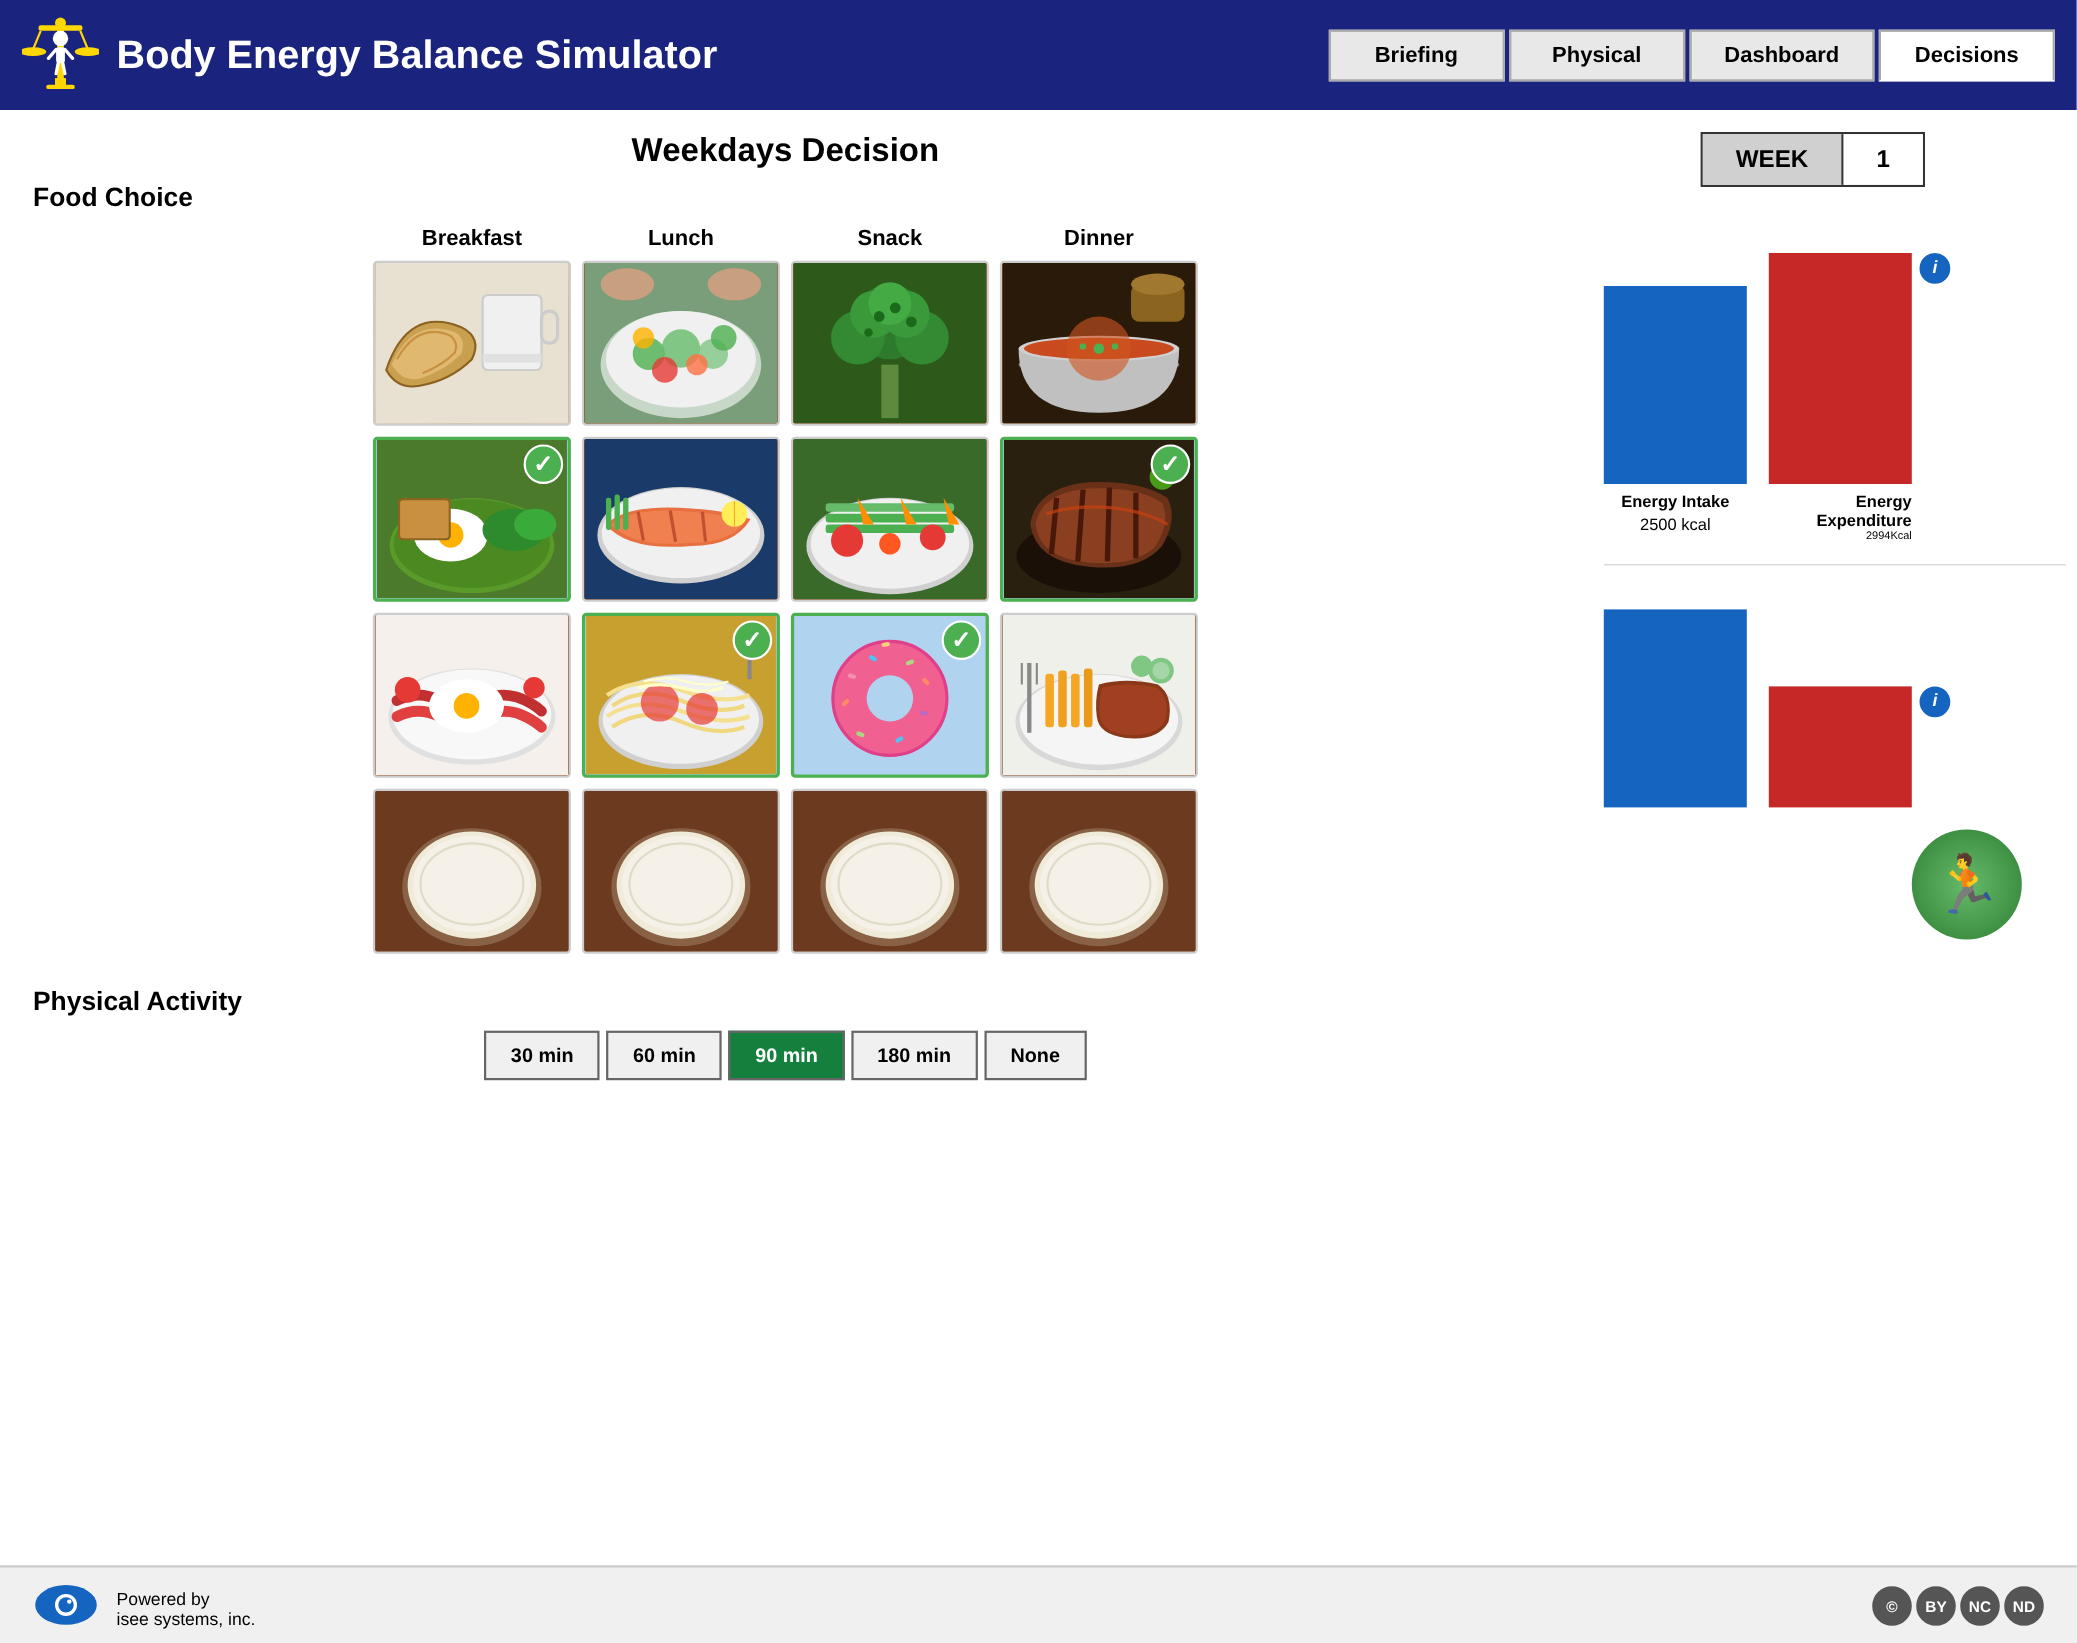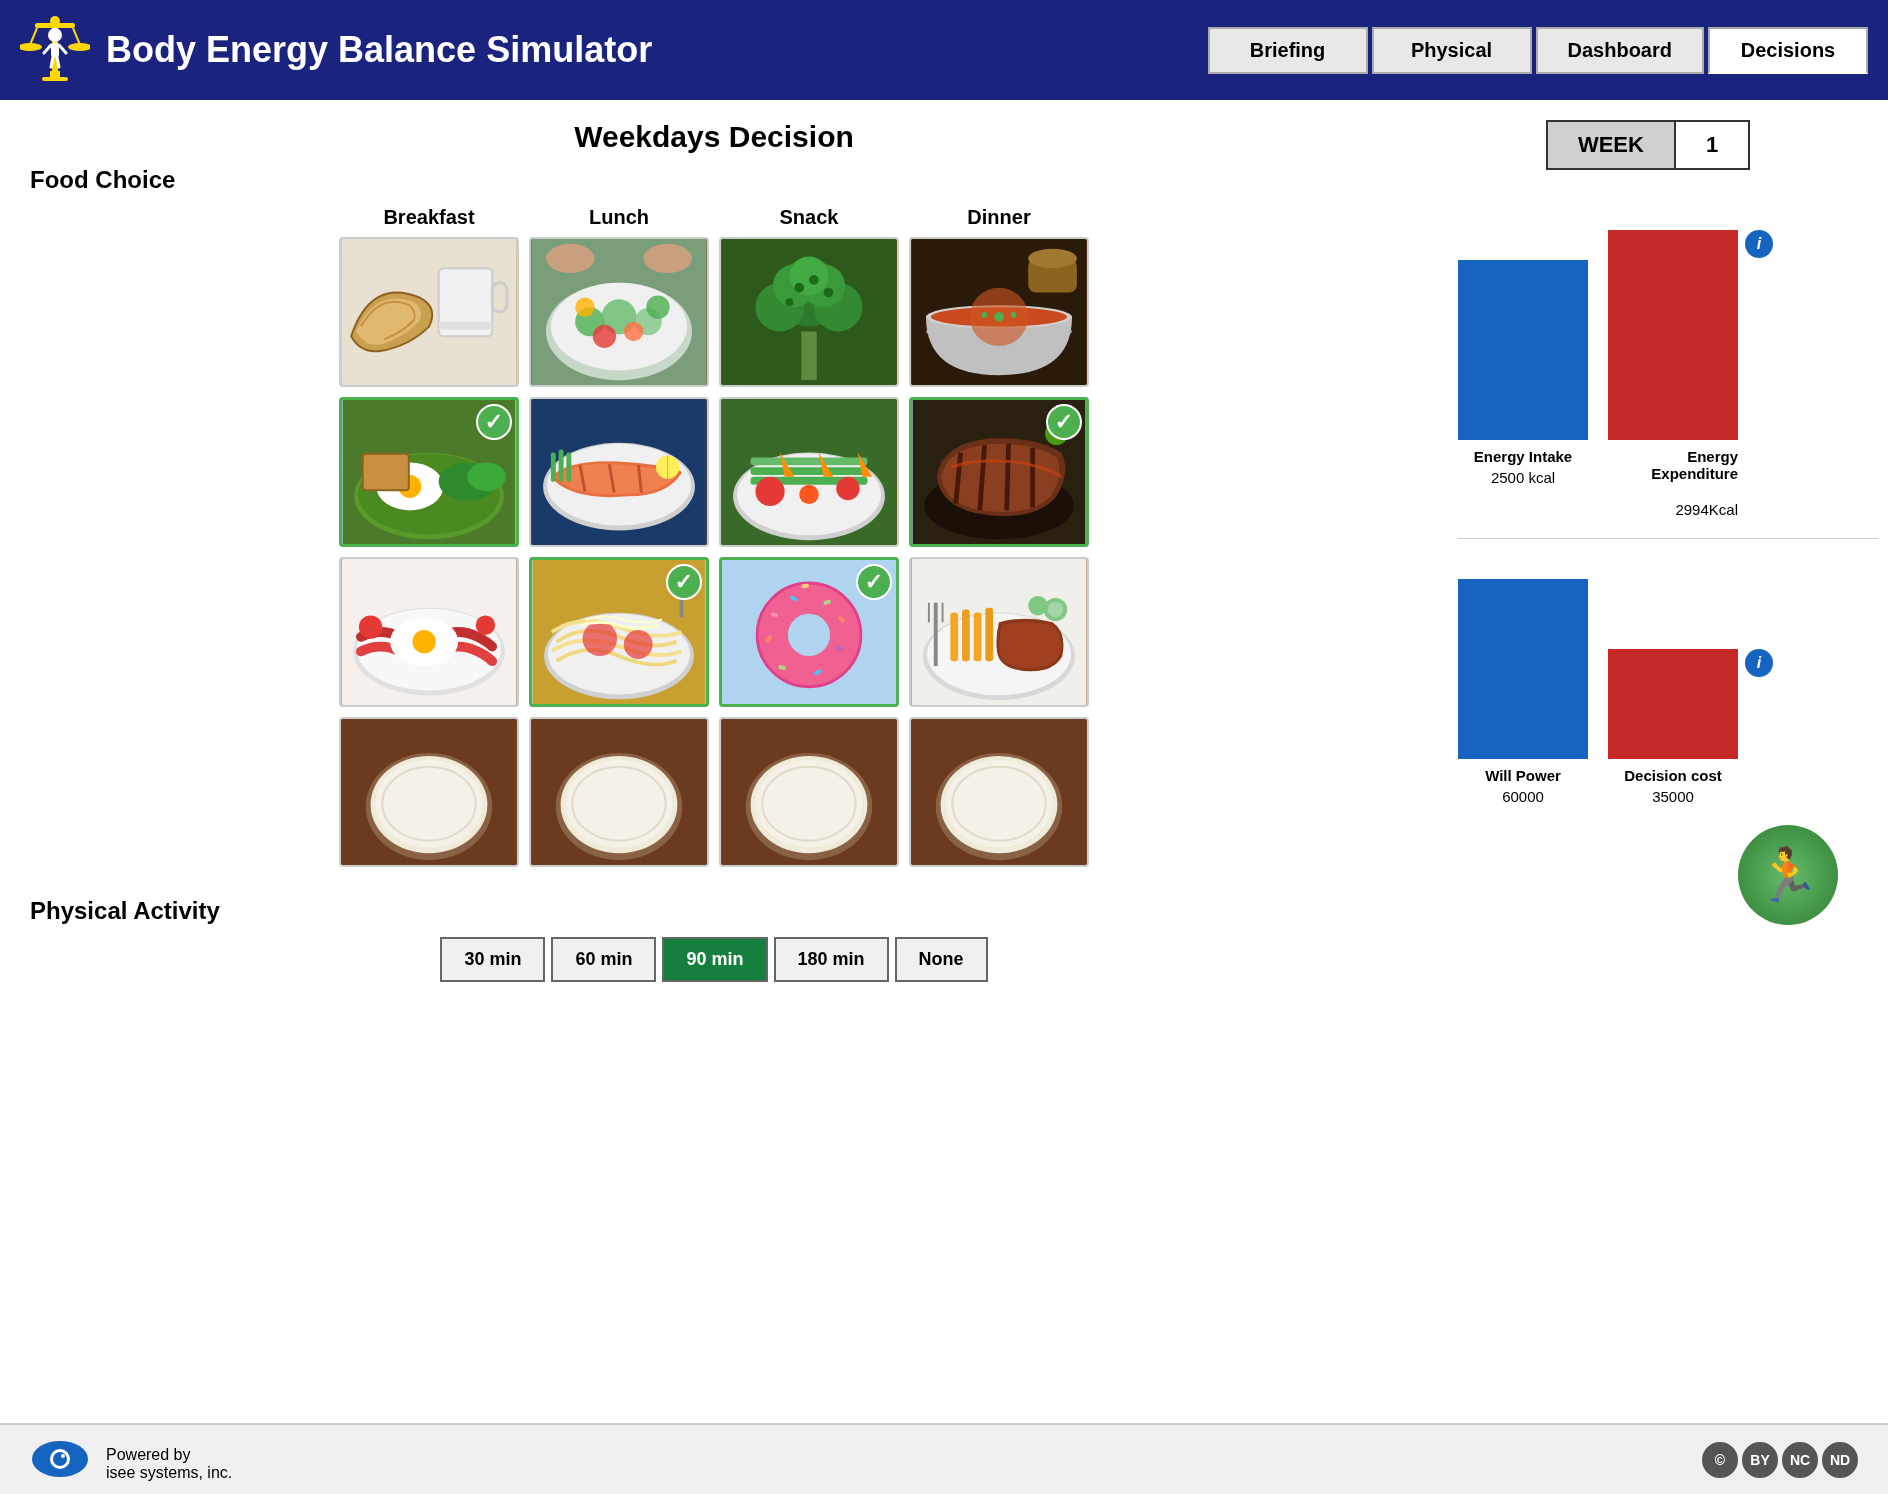--- a/index.html
+++ b/index.html
@@ -619,46 +619,36 @@
         </div>
       </div>
 
       <div style="display:flex; gap:20px; padding: 8px 20px 0;">
         <div style="width:130px; text-align:center;">
           <div style="font-size:15px; font-weight:bold;">Energy Intake</div>
           <div style="font-size:15px; margin-top:4px;">2500 kcal</div>
         </div>
         <div style="width:130px; text-align:right;">
           <div style="font-size:15px; font-weight:bold;">Energy Expenditure</div>
-          <div style="font-size:15px; margin-top:19px;">2994Kcal</div>
+          <div style="font-size:10px; margin-top:0;">2994Kcal</div>
         </div>
       </div>
 
       <div class="divider" style="margin: 20px 20px;"></div>
 
       <div style="display:flex; align-items:flex-end; gap:20px; height:200px; padding: 0 20px; position:relative;">
         <div class="bar-wrapper">
           <div style="width:130px; height:180px; background:#1565C0;"></div>
         </div>
         <div class="bar-wrapper" style="position:relative;">
           <div style="width:130px; height:110px; background:#c62828;"></div>
           <span style="position:absolute; top:0; right:-35px; display:inline-flex; align-items:center; justify-content:center; width:28px; height:28px; background:#1565C0; border-radius:50%; color:white; font-size:16px; font-weight:bold; font-style:italic; cursor:pointer;">i</span>
         </div>
       </div>
 
-      <div style="display:flex; gap:20px; padding: 8px 20px 0;">
-        <div style="width:130px; text-align:center;">
-          <div style="font-size:15px; font-weight:bold;">Will Power</div>
-          <div style="font-size:15px; margin-top:4px;">60000</div>
-        </div>
-        <div style="width:130px; text-align:center;">
-          <div style="font-size:15px; font-weight:bold;">Decision cost</div>
-          <div style="font-size:15px; margin-top:4px;">35000</div>
-        </div>
-      </div>
     </div>
 
     <div style="width:100%; display:flex; justify-content:flex-end; margin-top:20px; padding-right:20px;">
       <div style="width:100px; height:100px; background: radial-gradient(circle, #66bb6a, #2e7d32); border-radius:50%; display:flex; align-items:center; justify-content:center; font-size:52px;">
         🏃
       </div>
     </div>
   </div>
 </div>
 

